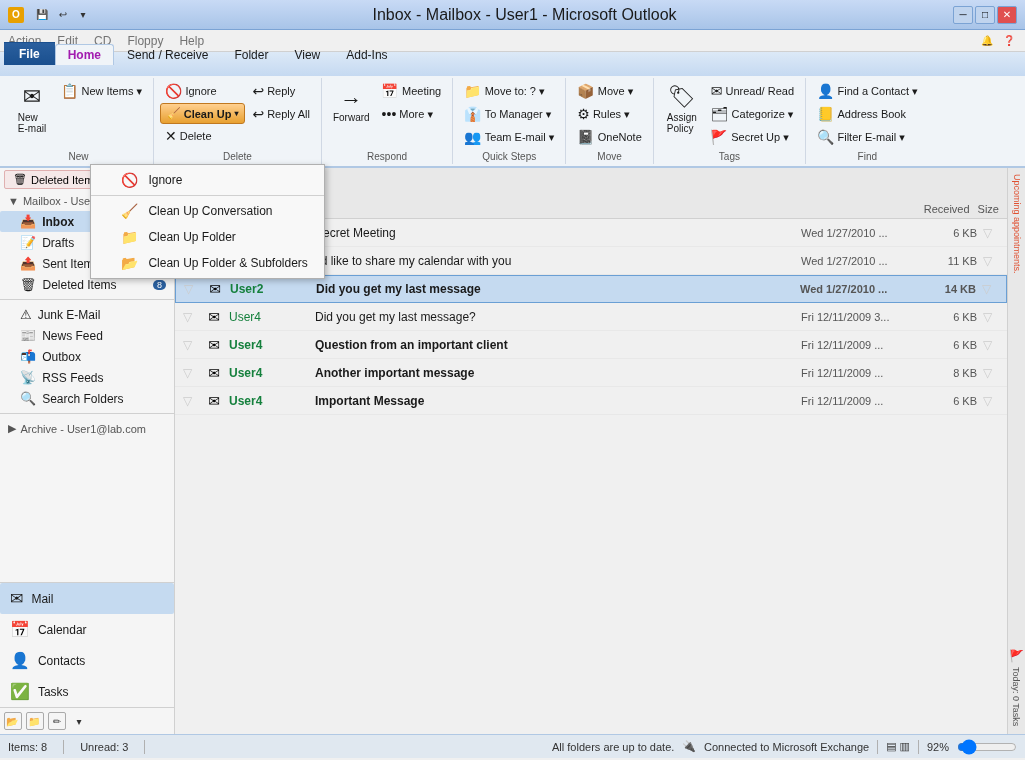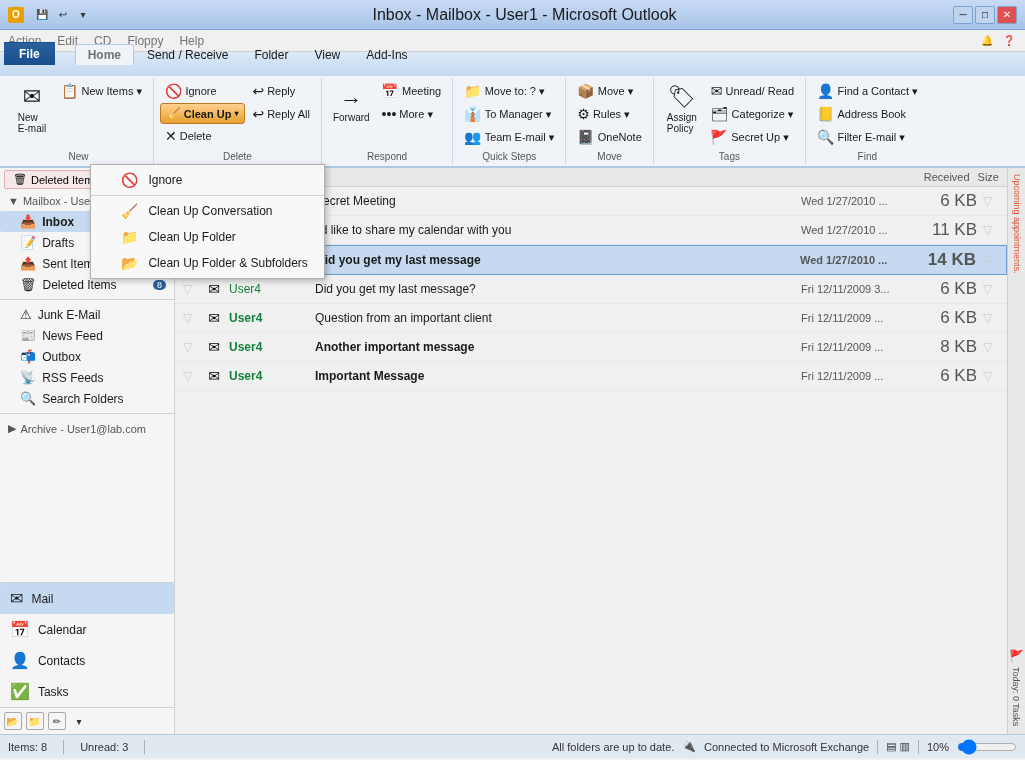--- a/index.html
+++ b/index.html
@@ -25,21 +25,21 @@
     .qat { background: linear-gradient(to bottom, #dce9f7, #c5d9f1); height: 22px; display: flex; align-items: center; padding: 0 4px; gap: 2px; border-bottom: 1px solid #b0c8e4; }
     .qat-btn { width: 18px; height: 18px; background: transparent; border: none; cursor: pointer; display: flex; align-items: center; justify-content: center; font-size: 10px; color: #333; border-radius: 2px; }
 
     
     .menu-bar { background: #f0f0f0; height: 22px; display: flex; align-items: center; border-bottom: 1px solid #d0d0d0; }
     .menu-item { padding: 10px 8px; cursor: pointer; font-size: 12px; color: #737373; height: 100%; display: flex; align-items: center; }
 
     
     .ribbon-tabs { background: linear-gradient(to bottom, #dce9f7, #c5d9f1); height: 24px; display: flex; align-items: flex-end; padding: 11px 4px; border-bottom: none; }
     .ribbon-tab { padding: 3px 12px; cursor: pointer; font-size: 12px; border: 1px solid transparent; border-bottom: none; border-radius: 3px 3px 0 0; color: #1a1a1a; }
-    .ribbon-tab.active { background: #f0f4f8; border-color: #b0c8e4; color: #737373; font-weight: bold; margin-left: 20px; }
+    .ribbon-tab.active { background: #f0f4f8; border-color: #b0c8e4; color: #a21caf; font-weight: bold; }
     .ribbon-tab.file-tab { background: linear-gradient(to bottom, #2a5f9e, #1a4f8e); color: white; font-weight: bold; border-radius: 0; padding: 4px 14px; }
 
     
     .ribbon { background: #f0f4f8; border-bottom: 2px solid #b0c8e4; display: flex; align-items: stretch; padding: 2px 4px; min-height: 92px; position: relative; }
     .ribbon-group { display: flex; flex-direction: column; align-items: center; border-right: 1px solid #d0d8e4; padding: 2px 6px; min-width: 60px; }
     .ribbon-group-content { display: flex; flex-direction: row; align-items: flex-start; flex: 1; gap: 2px; }
     .ribbon-group-label { font-size: 10px; color: #555; margin-top: auto; padding-top: 2px; }
     .ribbon-btn-large { display: flex; flex-direction: column; align-items: center; cursor: pointer; padding: 3px 4px; border: 1px solid transparent; border-radius: 3px; min-width: 44px; font-size: 10px; color: #1a1a1a; }
     .ribbon-btn-large .btn-icon { font-size: 22px; margin-bottom: 2px; }
     .ribbon-btn-small { display: flex; flex-direction: row; align-items: center; cursor: pointer; padding: 2px 4px; border: 1px solid transparent; border-radius: 2px; font-size: 11px; color: #1a1a1a; gap: 3px; width: 100%; }
@@ -77,30 +77,30 @@
     .sidebar-item-badge { background: #2a5f9e; color: white; border-radius: 8px; font-size: 9px; padding: 0 4px; margin-left: auto; }
     .sidebar-divider { height: 1px; background: #d0d0d0; margin: 4px 0; }
     .sidebar-nav { margin-top: auto; border-top: 1px solid #d0d0d0; }
     .sidebar-nav-item { padding: 6px 10px; cursor: pointer; display: flex; align-items: center; gap: 8px; font-size: 12px; color: #1a1a1a; border-radius: 2px; }
     .sidebar-nav-item.active { background: #c5daf0; }
     .sidebar-nav-icon { font-size: 16px; }
 
     
     .email-list { flex: 1; display: flex; flex-direction: column; }
     .email-list-header { display: flex; background: #e8e8e8; border-bottom: 1px solid #d0d0d0; font-size: 11px; color: #555; padding: 3px 8px; gap: 8px; }
-    .email-list-header span { cursor: pointer; }
+    .email-list-header span { cursor: pointer; margin-top: 32px; }
     .email-row { display: flex; align-items: center; padding: 4px 8px; border-bottom: 1px solid #e8e8e8; cursor: pointer; gap: 6px; min-height: 28px; }
     .email-row.selected { background: #c5daf0; border: 1px solid #6a9fd4; }
     .email-row.unread .email-subject { font-weight: bold; }
     .email-row.unread .email-sender { font-weight: bold; }
     .email-icon { font-size: 14px; width: 18px; text-align: center; }
     .email-sender { width: 80px; font-size: 12px; color: #15803d; overflow: hidden; text-overflow: ellipsis; white-space: nowrap; flex-shrink: 0; }
     .email-subject { flex: 1; font-size: 12px; color: #1a1a1a; overflow: hidden; text-overflow: ellipsis; white-space: nowrap; }
     .email-date { width: 120px; font-size: 11px; color: #555; flex-shrink: 0; }
-    .email-size { width: 50px; font-size: 17px; color: #555; flex-shrink: 0; text-align: right; }
+    .email-size { width: 50px; font-size: 11px; color: #555; flex-shrink: 0; text-align: right; }
     .email-flag { font-size: 12px; color: #ccc; width: 16px; }
 
     
     .right-sidebar { width: 18px; background: #e8e8e8; border-left: 1px solid #d0d0d0; display: flex; flex-direction: column; align-items: center; }
     .right-sidebar-text { writing-mode: vertical-rl; font-size: 10px; color: #555; padding: 4px 0; cursor: pointer; }
 
     
     .status-bar { background: #e0e8f0; border-top: 1px solid #b0c8e4; height: 24px; display: flex; align-items: center; padding: 0 8px; gap: 16px; font-size: 11px; color: #333; }
     .status-bar-sep { width: 1px; height: 14px; background: #b0b0b0; }
     .status-bar-right { margin-left: auto; display: flex; align-items: center; gap: 8px; }
@@ -464,21 +464,21 @@
       <span class="email-subject">Did you get my last message?</span>
       <span class="email-date">Fri 12/11/2009 3...</span>
       <span class="email-size">6 KB</span>
       <span class="email-flag">▽</span>
     </div>
 
     <div class="email-row unread">
       <span class="email-flag">▽</span>
       <span class="email-icon">✉</span>
       <span class="email-sender" style="font-weight:bold;">User4</span>
-      <span class="email-subject" style="font-weight:normal;">Question from an important client</span>
+      <span class="email-subject" style="font-weight:bold;">Question from an important client</span>
       <span class="email-date">Fri 12/11/2009 ...</span>
       <span class="email-size">6 KB</span>
       <span class="email-flag">▽</span>
     </div>
 
     <div class="email-row unread">
       <span class="email-flag">▽</span>
       <span class="email-icon">✉</span>
       <span class="email-sender" style="font-weight:bold;">User4</span>
       <span class="email-subject" style="font-weight:bold;">Another important message</span>
@@ -517,16 +517,16 @@
   <div class="status-bar-sep"></div>
   <span>Unread: 3</span>
   <div class="status-bar-sep"></div>
   <div class="status-bar-right">
     <span>All folders are up to date.</span>
     <span>🔌</span>
     <span>Connected to Microsoft Exchange</span>
     <div class="status-bar-sep"></div>
     <span>▤ ▥</span>
     <div class="status-bar-sep"></div>
-    <span>10%</span>
+    <span>92%</span>
     <input type="range" min="0" max="100" value="10" style="width: 60px;">
   </div>
 </div>
 
 </body></html>

